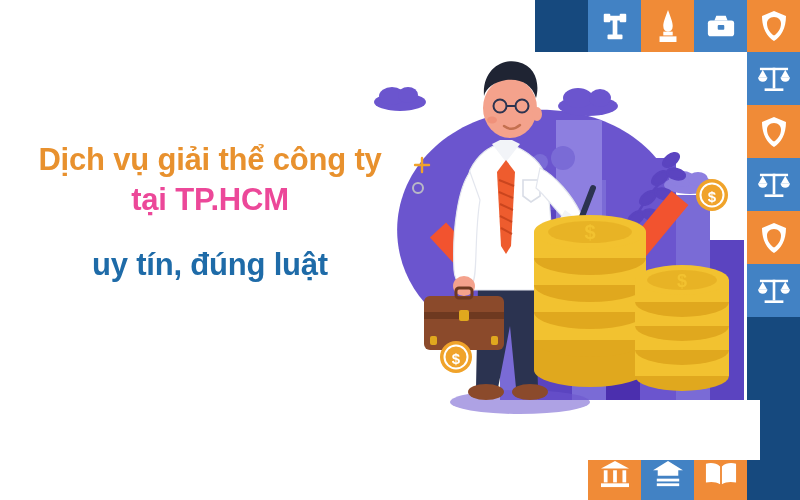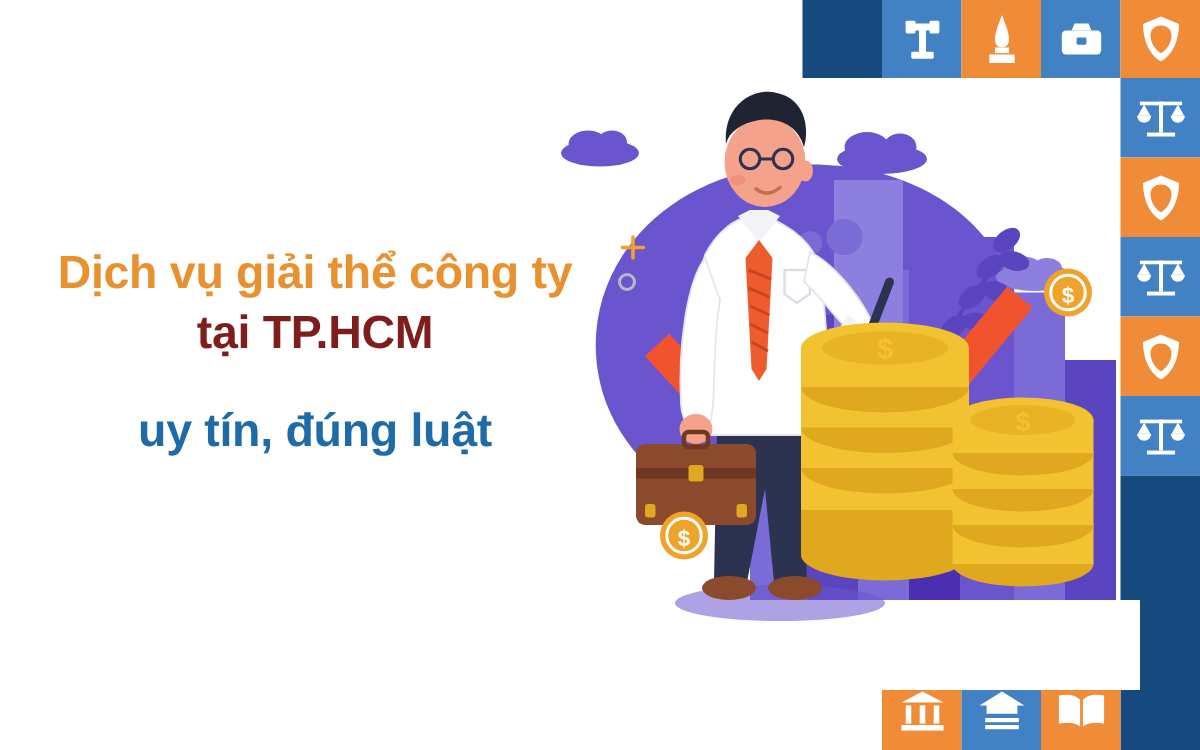--- a/index.html
+++ b/index.html
@@ -3,26 +3,26 @@
 <meta charset="utf-8">
 <style>
   html,body{margin:0;padding:0;background:#fff;}
   body{font-family:"Liberation Sans",sans-serif;}
   #banner{
     position:relative;width:800px;height:500px;overflow:hidden;background:#ffffff;
   }
 
   
   .headline{
-    position:absolute;left:0;top:162px;width:420px;text-align:center;
+    position:absolute;left:0;top:140px;width:420px;text-align:center;
     line-height:1.30;z-index:40;
   }
   .hl-line{display:block;font-weight:bold;letter-spacing:-0.2px;}
   .hl-1{font-size:31px;color:#E8912E;}
-  .hl-2{font-size:31px;color:#7f1d1d;}
+  .hl-2{font-size:31px;color:#ec4899;}
   .hl-3{font-size:31px;color:#1E6BA8;margin-top:24px;}
 
   
   .tile{position:absolute;display:flex;align-items:center;justify-content:center;}
   .tile svg{display:block;}
   .t-orange{background:#F08B37;}
   .t-blue{background:#4282C4;}
   .t-navy{background:#16497E;}
 
   

